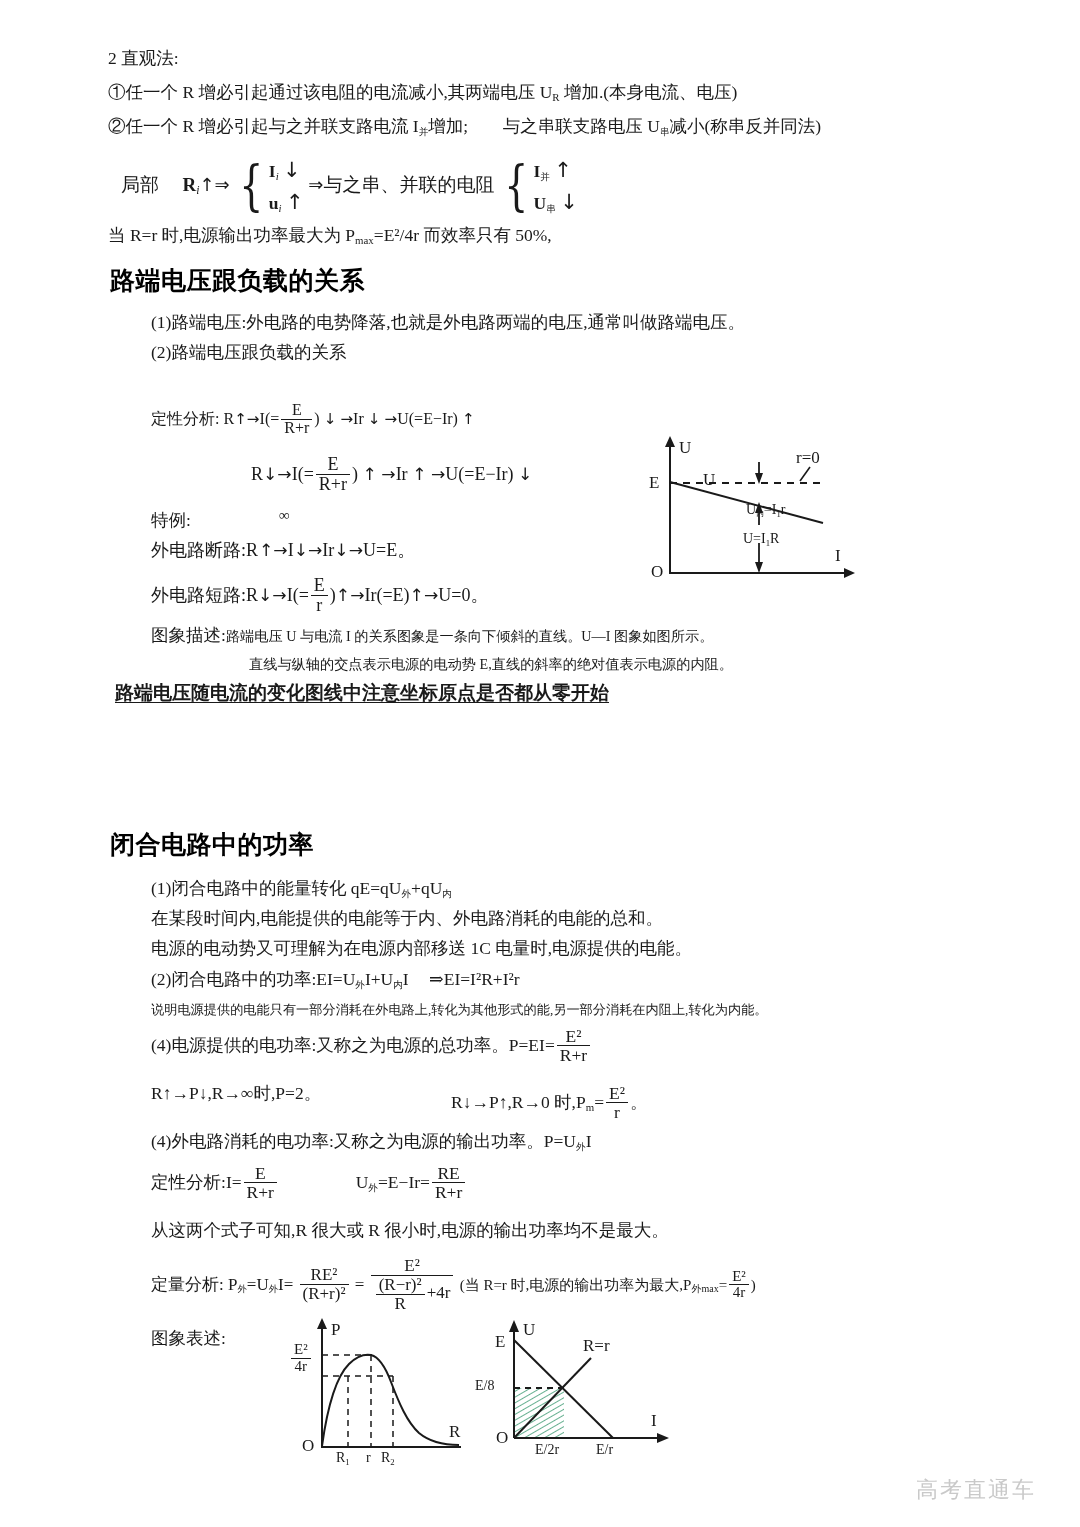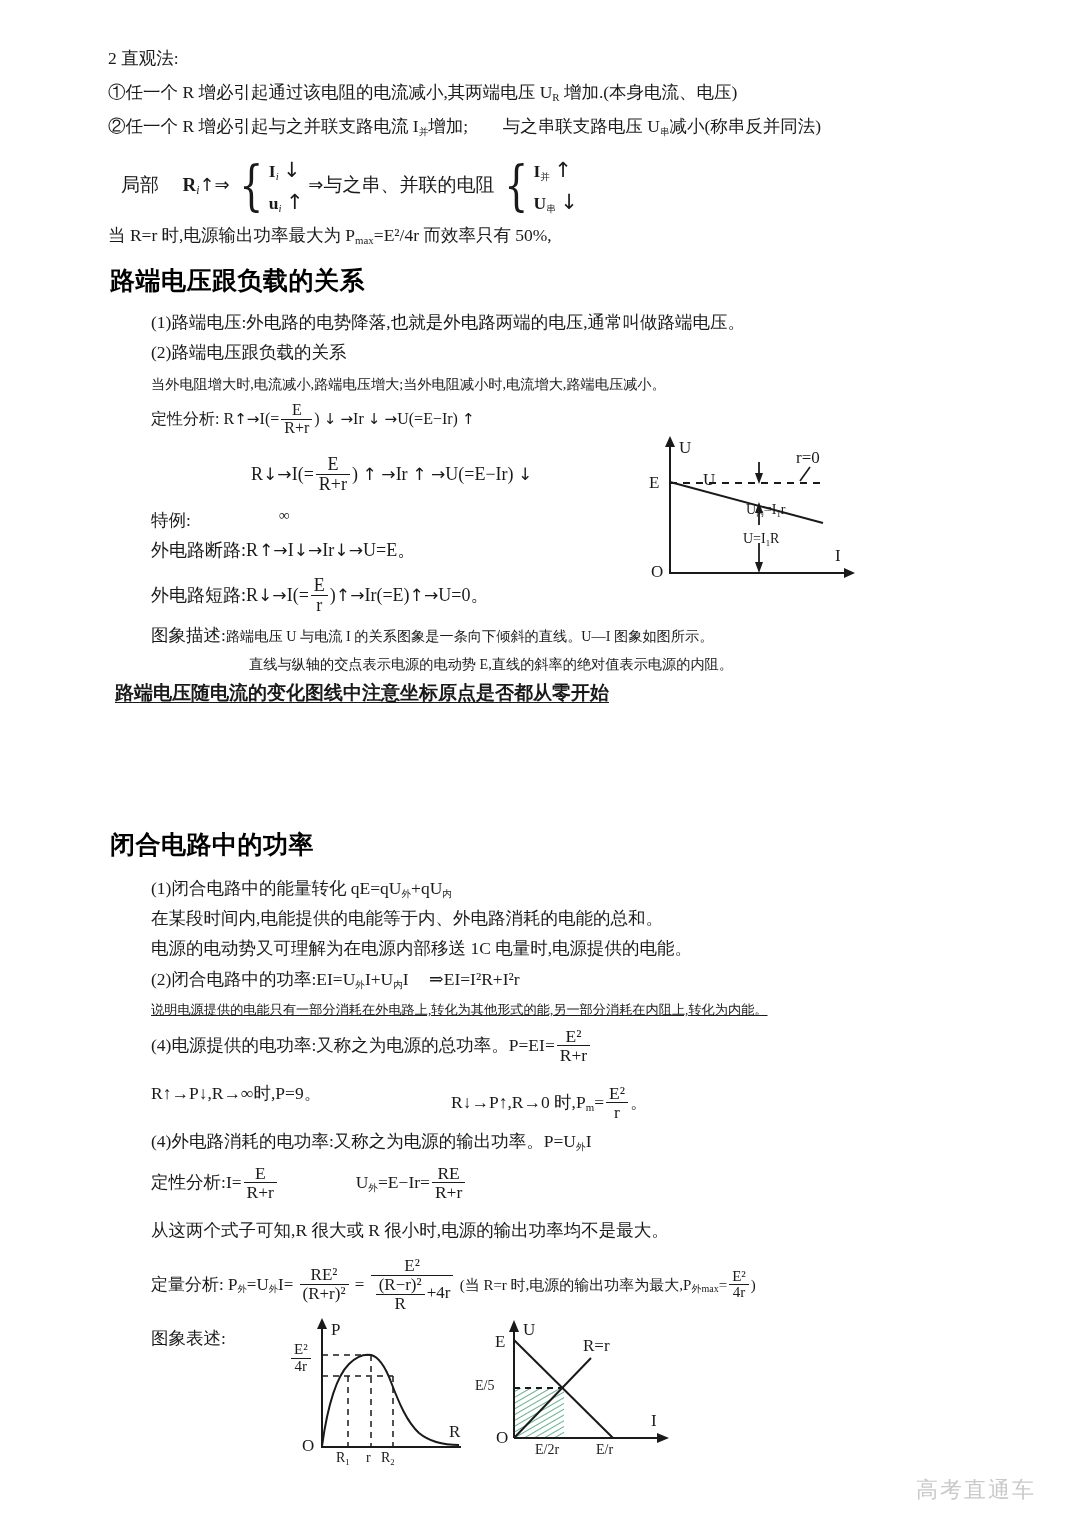--- a/index.html
+++ b/index.html
@@ -87,21 +87,20 @@
   </div>
 
   <div class="line" style="left:97px;top:227px;">
     <span>当 R=r 时,电源输出功率最大为 P</span><sub>max</sub><span>=E²/4r 而效率只有 50%,</span>
   </div>
 
   <div class="h2" style="left:99px;top:264px;">路端电压跟负载的关系</div>
 
   <div class="line" style="left:140px;top:314px;">(1)路端电压:外电路的电势降落,也就是外电路两端的电压,通常叫做路端电压。</div>
   <div class="line" style="left:140px;top:344px;">(2)路端电压跟负载的关系</div>
-  <div class="line sm" style="left:140px;top:377px;">当外电阻增大时,电流减小,路端电压增大;当外电阻减小时,电流增大,路端电压减小。</div>
 
   <div class="line" style="left:140px;top:403px;font-size:16px;">
     <span>定性分析:</span>
     <span>R</span><span class="ar">↑</span><span class="ar">→</span><span>I(=</span><span class="frac"><span class="num">E</span><span class="den">R+r</span></span><span>)</span> <span class="ar">↓</span>
     <span class="ar">→</span><span>Ir</span> <span class="ar">↓</span> <span class="ar">→</span><span>U(=E−Ir)</span> <span class="ar">↑</span>
   </div>
 
   <div class="line" style="left:240px;top:456px;font-size:18px;">
     <span>R</span><span class="ar">↓</span><span class="ar">→</span><span>I(=</span><span class="frac"><span class="num">E</span><span class="den">R+r</span></span><span>)</span> <span class="ar">↑</span>
     <span class="ar">→</span><span>Ir</span> <span class="ar">↑</span> <span class="ar">→</span><span>U(=E−Ir)</span> <span class="ar">↓</span>
@@ -171,28 +170,28 @@
   <div class="line" style="left:140px;top:880px;">
     <span>(1)闭合电路中的能量转化 qE=qU</span><span class="cn-sub">外</span><span>+qU</span><span class="cn-sub">内</span>
   </div>
   <div class="line" style="left:140px;top:910px;">在某段时间内,电能提供的电能等于内、外电路消耗的电能的总和。</div>
   <div class="line" style="left:140px;top:940px;">电源的电动势又可理解为在电源内部移送 1C 电量时,电源提供的电能。</div>
   <div class="line" style="left:140px;top:971px;">
     <span>(2)闭合电路中的功率:EI=U</span><span class="cn-sub">外</span><span>I+U</span><span class="cn-sub">内</span><span>I</span>
     <span style="display:inline-block;width:16px;"></span><span>⇒EI=I²R+I²r</span>
   </div>
 
-  <div class="line" style="left:140px;top:1003px;font-size:13.2px;text-decoration:underline;">说明电源提供的电能只有一部分消耗在外电路上,转化为其他形式的能,另一部分消耗在内阻上,转化为内能。</div>
+  <div class="line" style="left:140px;top:1003px;font-size:13.2px;">说明电源提供的电能只有一部分消耗在外电路上,转化为其他形式的能,另一部分消耗在内阻上,转化为内能。</div>
 
   <div class="line" style="left:140px;top:1028px;font-size:17.5px;">
     <span>(4)电源提供的电功率:又称之为电源的总功率。P=EI=</span><span class="frac"><span class="num">E²</span><span class="den">R+r</span></span>
   </div>
 
   <div class="line" style="left:140px;top:1085px;font-size:17.5px;">
-    <span>R↑→P↓,R→∞时,P=9。</span>
+    <span>R↑→P↓,R→∞时,P=2。</span>
   </div>
   <div class="line" style="left:440px;top:1085px;font-size:17.5px;">
     <span>R↓→P↑,R→0 时,P</span><sub>m</sub><span>=</span><span class="frac"><span class="num">E²</span><span class="den">r</span></span><span>。</span>
   </div>
 
   <div class="line" style="left:140px;top:1133px;">
     <span>(4)外电路消耗的电功率:又称之为电源的输出功率。P=U</span><span class="cn-sub">外</span><span>I</span>
   </div>
 
   <div class="line" style="left:140px;top:1165px;font-size:17.5px;">
@@ -271,21 +270,21 @@
       <line x1="23" y1="22" x2="122" y2="120" stroke="#1a1a1a" stroke-width="2"></line>
 
       <line x1="23" y1="120" x2="100" y2="40" stroke="#1a1a1a" stroke-width="2"></line>
 
       <line x1="23" y1="70" x2="73" y2="70" stroke="#1a1a1a" stroke-width="1.8" stroke-dasharray="6,5"></line>
     </svg>
     <div class="lbl" style="left:32px;top:2px;">U</div>
     <div class="lbl" style="left:160px;top:93px;">I</div>
     <div class="lbl" style="left:5px;top:110px;">O</div>
     <div class="lbl" style="left:4px;top:14px;">E</div>
-    <div class="lbl small" style="left:-16px;top:60px;">E/5</div>
+    <div class="lbl small" style="left:-16px;top:60px;">E/8</div>
     <div class="lbl" style="left:92px;top:18px;">R=r</div>
     <div class="lbl small" style="left:44px;top:124px;font-family:Liberation Serif, serif;">E/2r</div>
     <div class="lbl small" style="left:105px;top:124px;">E/r</div>
   </div>
 
   <div class="watermark" style="left:905px;top:1475px;">高考直通车</div>
 
 </div>
 
 </body></html>

